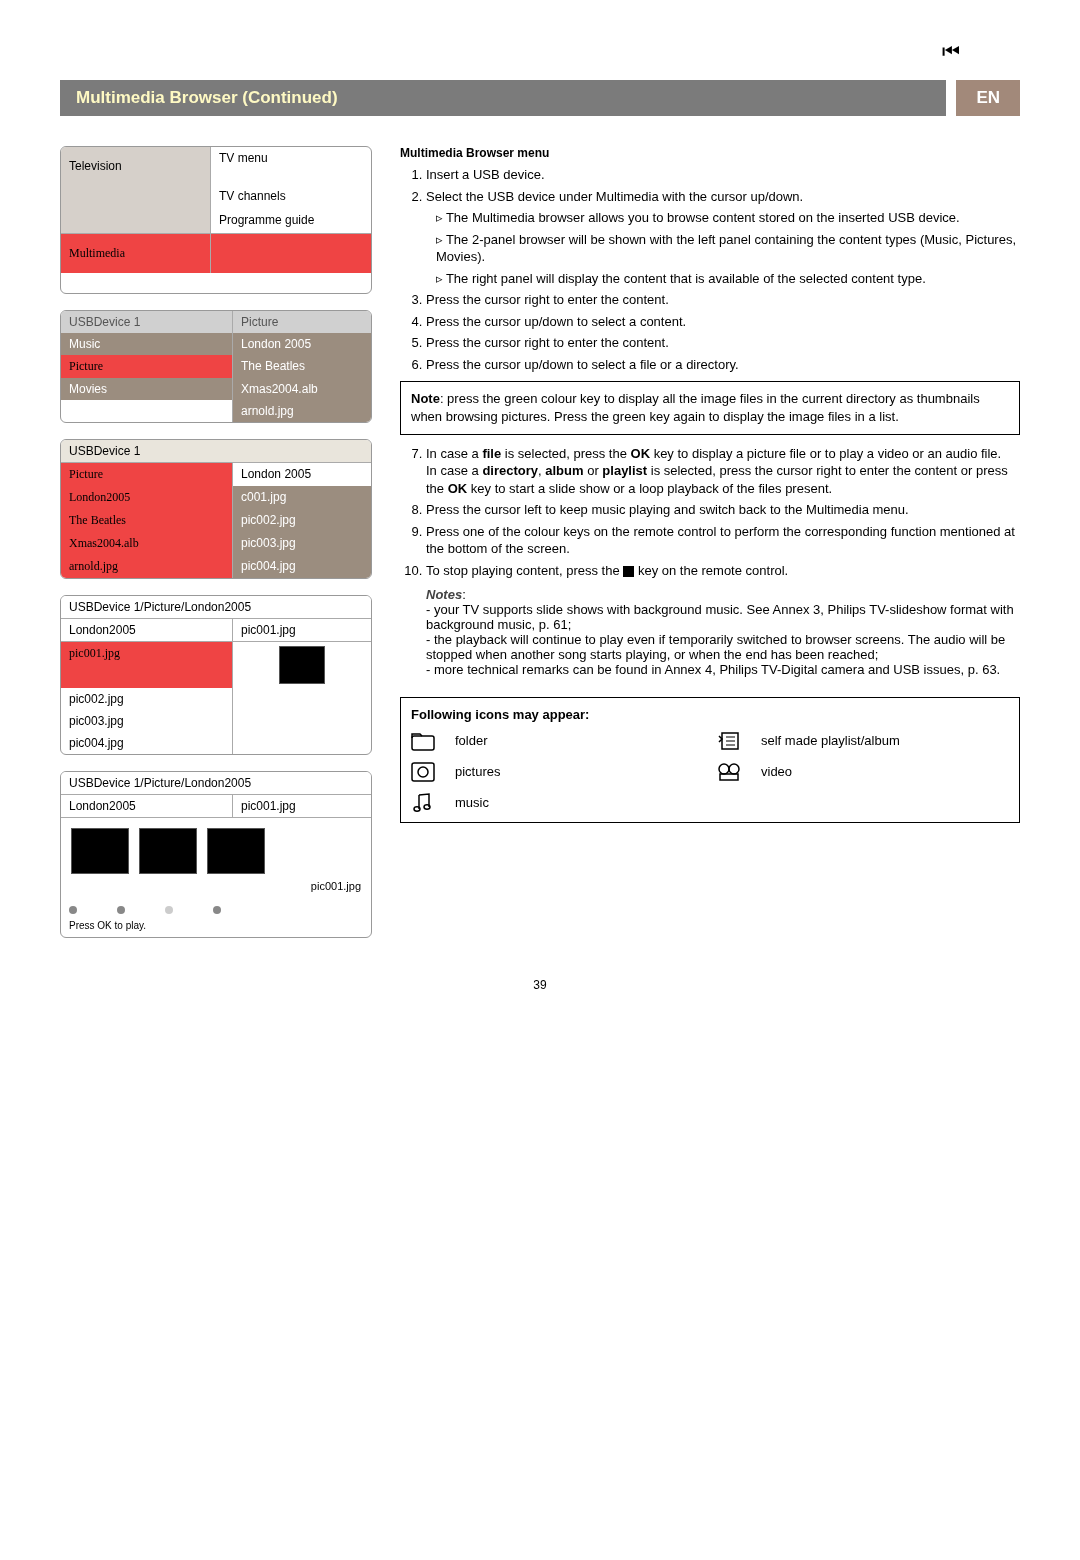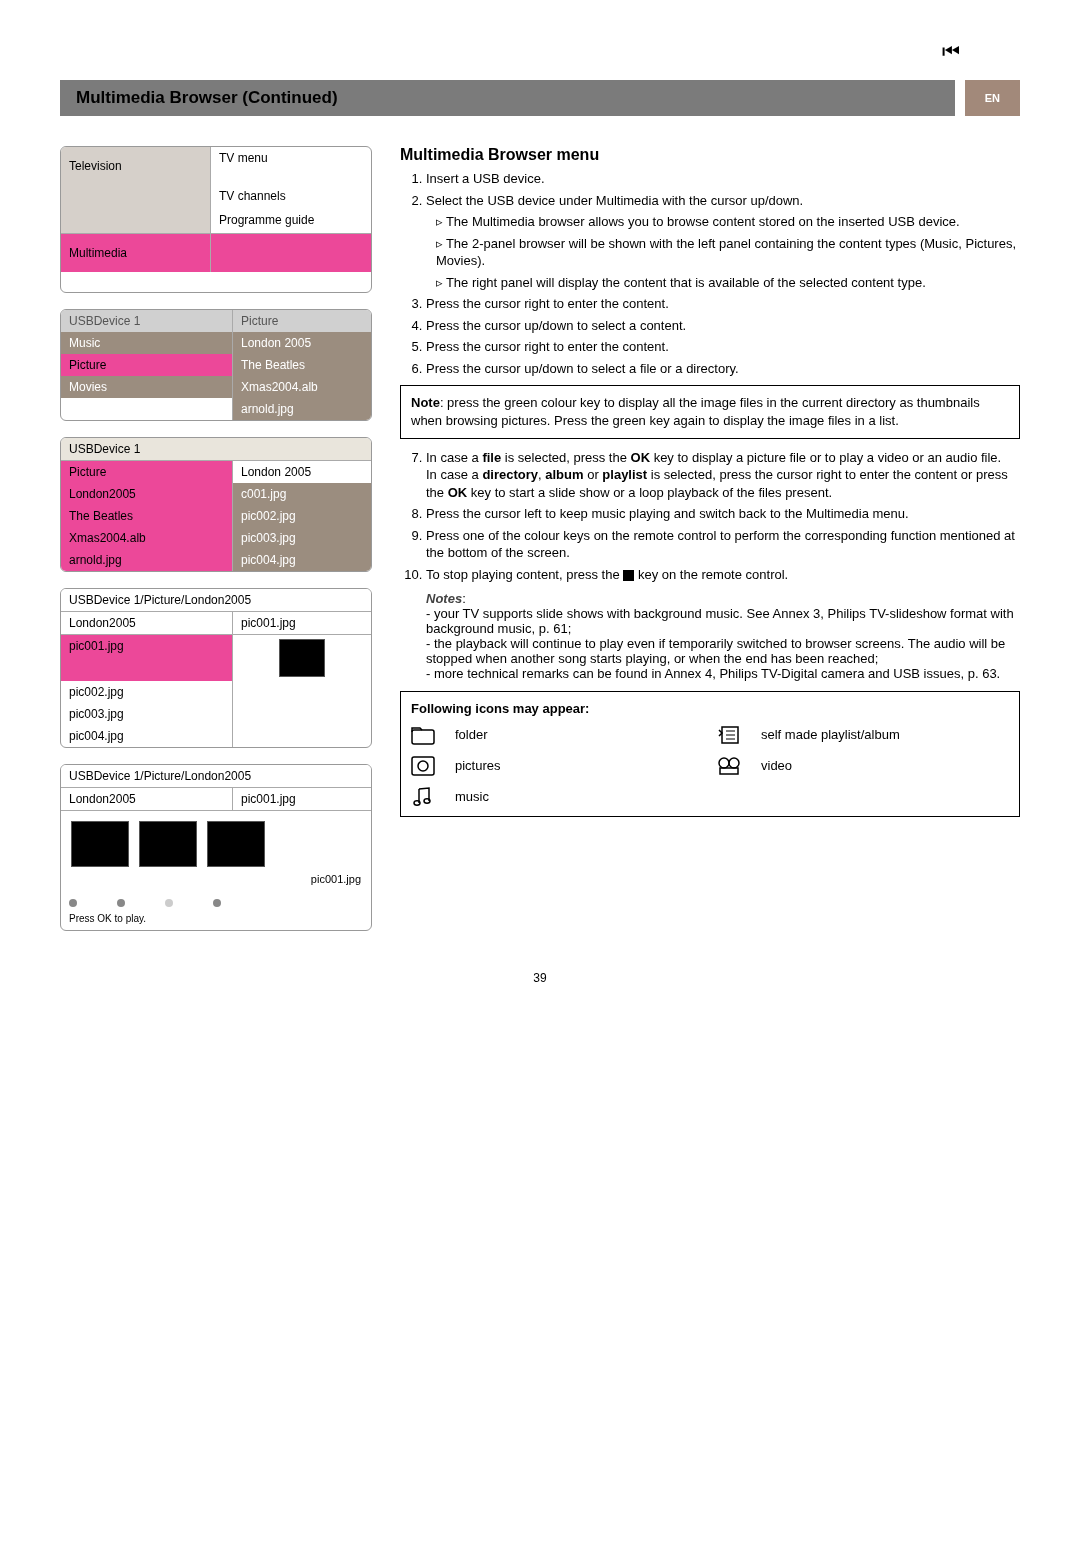--- a/index.html
+++ b/index.html
@@ -21,31 +21,31 @@
     font-size: 20px;
   }
   .header-bar {
     display: flex;
     align-items: stretch;
     margin-bottom: 30px;
     margin-top: 30px;
   }
   .title-bar {
     background: #7b7b7b;
-    color: #000000;
+    color: #fef9c3;
     font-weight: bold;
     font-size: 17px;
     padding: 8px 16px;
     flex: 1;
   }
   .lang-badge {
     background: #a2897a;
     color: #fff;
     font-weight: bold;
-    font-size: 11px;
+    font-size: 17px;
     padding: 8px 20px;
     margin-left: 10px;
     display: flex;
     align-items: center;
   }
   .content {
     display: flex;
     gap: 30px;
   }
   .leftcol {
@@ -69,21 +69,21 @@
   .panel-cell-left {
     width: 48%;
     padding: 12px 8px;
     border-right: 1px solid #aaa;
   }
   .panel-cell-right {
     width: 52%;
     padding: 4px 8px;
   }
   .tv-left { background: #d6d0ca; }
-  .bg-light { background: #ec4899; }
+  .bg-light { background: #ef4444; font-family: Liberation Serif, serif; }
   .bg-hl { background: #9b8d7f; color: #fff; }
   .bg-grey2 { background: #d0d0d0; color:#555}
   .panel-header {
     background: #e9e5dc;
     padding: 4px 8px;
     border-bottom: 1px solid #aaa;
   }
   .thumb-area {
     padding: 10px;
   }
@@ -107,21 +107,21 @@
   }
   .dot {
     width: 8px; height: 8px; border-radius: 50%;
     background: #888;
   }
   .press-ok {
     font-size: 10px;
     padding: 2px 8px 6px 8px;
   }
   h3.section-title {
-    font-size: 16px;
+    font-size: 12px;
     font-weight: bold;
     margin: 0 0 6px 0;
   }
   ol.steps { margin: 0; padding-left: 26px; }
   ol.steps li { margin-bottom: 4px; line-height: 1.35; }
   .tri-list { margin: 4px 0 4px 10px; padding:0; list-style: none;}
   .tri-list li::before { content: "▹ "; }
   .box {
     border: 1px solid #000;
     padding: 8px 10px;
@@ -333,21 +333,21 @@
         </li>
       </ol>
 
       <div style="margin-top:8px; margin-left:26px;">
         <span class="notes-head">Notes</span>:
         <div>- <span>your TV supports slide shows with background music. See Annex 3, Philips TV-slideshow format with background music, p. 61;</span></div>
         <div>- <span>the playback will continue to play even if temporarily switched to browser screens. The audio will be stopped when another song starts playing, or when the end has been reached;</span></div>
         <div>- <span>more technical remarks can be found in Annex 4, Philips TV-Digital camera and USB issues, p. 63.</span></div>
       </div>
 
-      <div class="box" style="margin-top:10px;">
+      <div class="box" style="margin-top:20px;">
         <b>Following icons may appear:</b>
         <div class="icons-grid">
           <div class="icon-cell">
               <svg width="24" height="20" viewBox="0 0 24 20">
                 <rect x="1" y="5" width="22" height="14" rx="2" fill="none" stroke="#000" stroke-width="1.5"></rect>
                 <path d="M1 7 L1 3 L9 3 L11 5" fill="none" stroke="#000" stroke-width="1.5"></path>
               </svg>
             </div>
           <div>folder</div>
           <div class="icon-cell">

